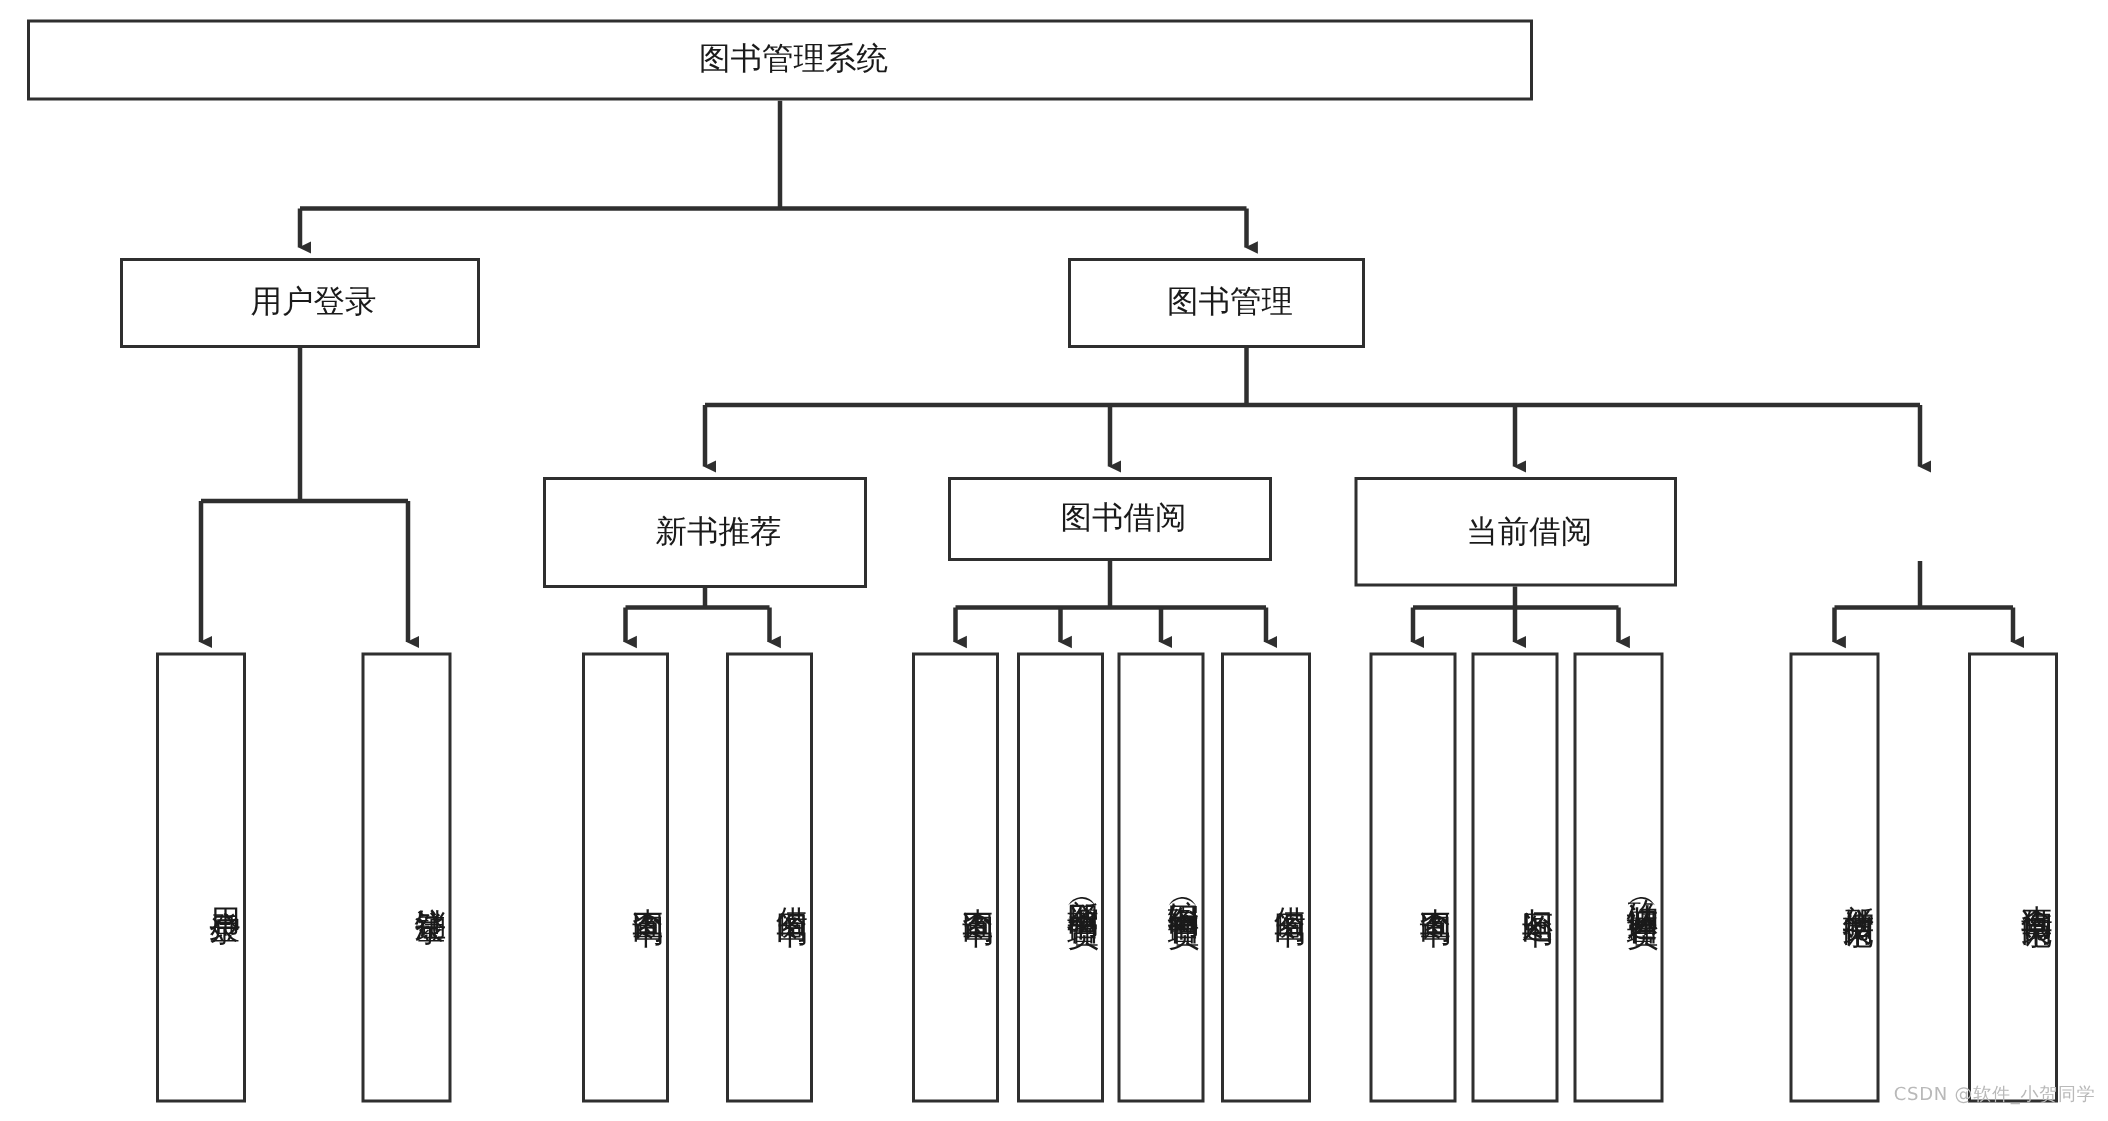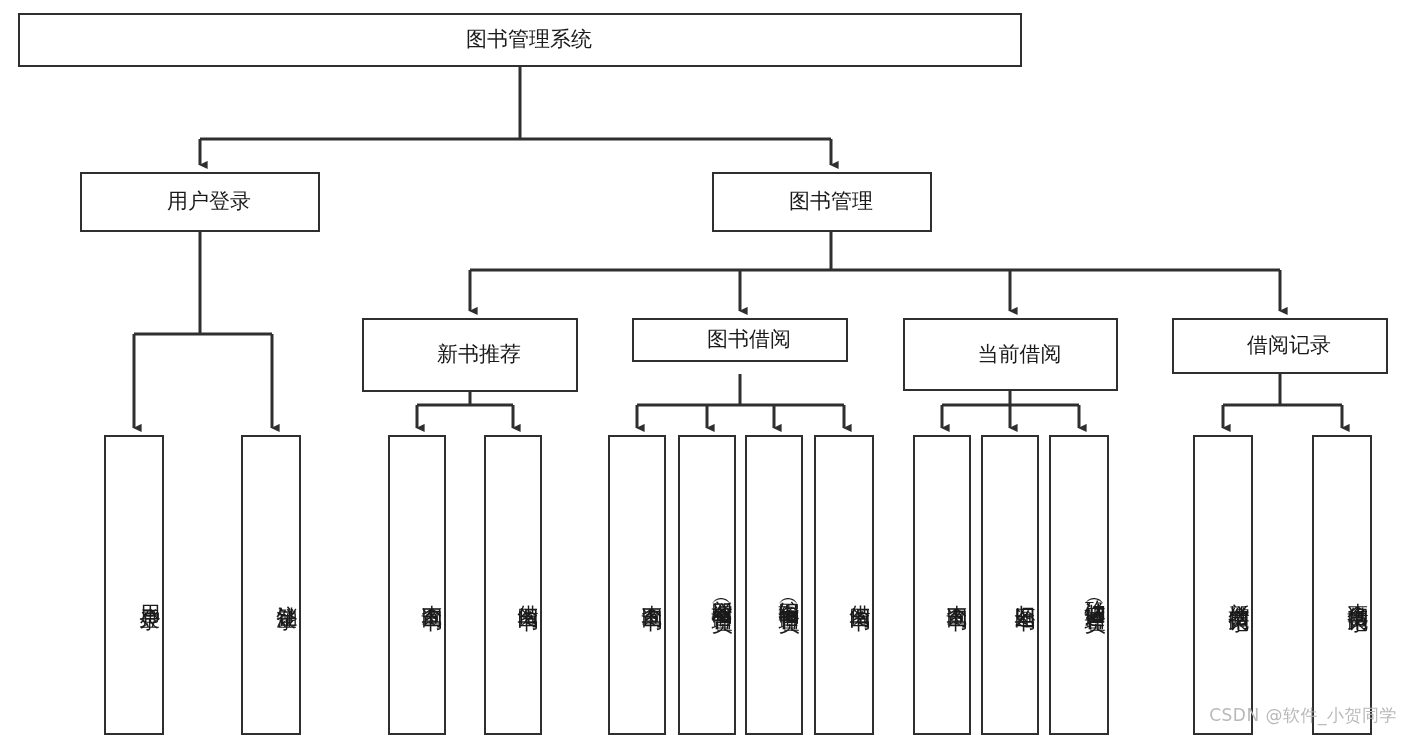--- a/index.html
+++ b/index.html
@@ -55,22 +55,22 @@
   }
   .node.vert .vlabel {
     writing-mode: vertical-rl;
     text-orientation: upright;
     letter-spacing: 2px;
     display: block;
   }
   .watermark {
     position: absolute;
     right: 8px;
-    bottom: 20px;
-    font-size: 17px;
+    bottom: 9px;
+    font-size: 12px;
     color: #b9b9b9;
     white-space: nowrap;
     letter-spacing: 0.5px;
   }
 </style>
 </head>
 <body>
 
 <div id="diagram-root">
 
@@ -126,35 +126,32 @@
     </g>
   </svg>
 
   <div class="node horiz" style="left:18px; top:13px; width:1004px; height:54px;">
     <span>图书管理系统</span>
   </div>
 
   <div class="node horiz" style="left:80px; top:172px; width:240px; height:60px;">
     <span>用户登录</span>
   </div>
-  <div class="node horiz" style="left:712px; top:172px; width:220px; height:60px;">
+  <div class="node horiz" style="left:712px; top:172px; width:198px; height:60px;">
     <span>图书管理</span>
   </div>
 
   <div class="node horiz" style="left:362px; top:318px; width:216px; height:74px;">
     <span>新书推荐</span>
   </div>
-  <div class="node horiz" style="left:632px; top:318px; width:216px; height:44px;">
+  <div class="node horiz" style="left:632px; top:318px; width:216px; height:56px;">
     <span>图书借阅</span>
   </div>
   <div class="node horiz" style="left:903px; top:318px; width:215px; height:73px;">
     <span>当前借阅</span>
-  </div>
-  <div class="node horiz" style="left:1172px; top:318px; width:216px; height:56px;">
-    <span>借阅记录</span>
   </div>
 
   <div class="node vert" style="left:104px; top:435px; width:60px; height:300px;">
     <span class="vlabel">用户登录</span>
   </div>
   <div class="node vert" style="left:241px; top:435px; width:60px; height:300px;">
     <span class="vlabel">注销登录</span>
   </div>
 
   <div class="node vert" style="left:388px; top:435px; width:58px; height:300px;">

